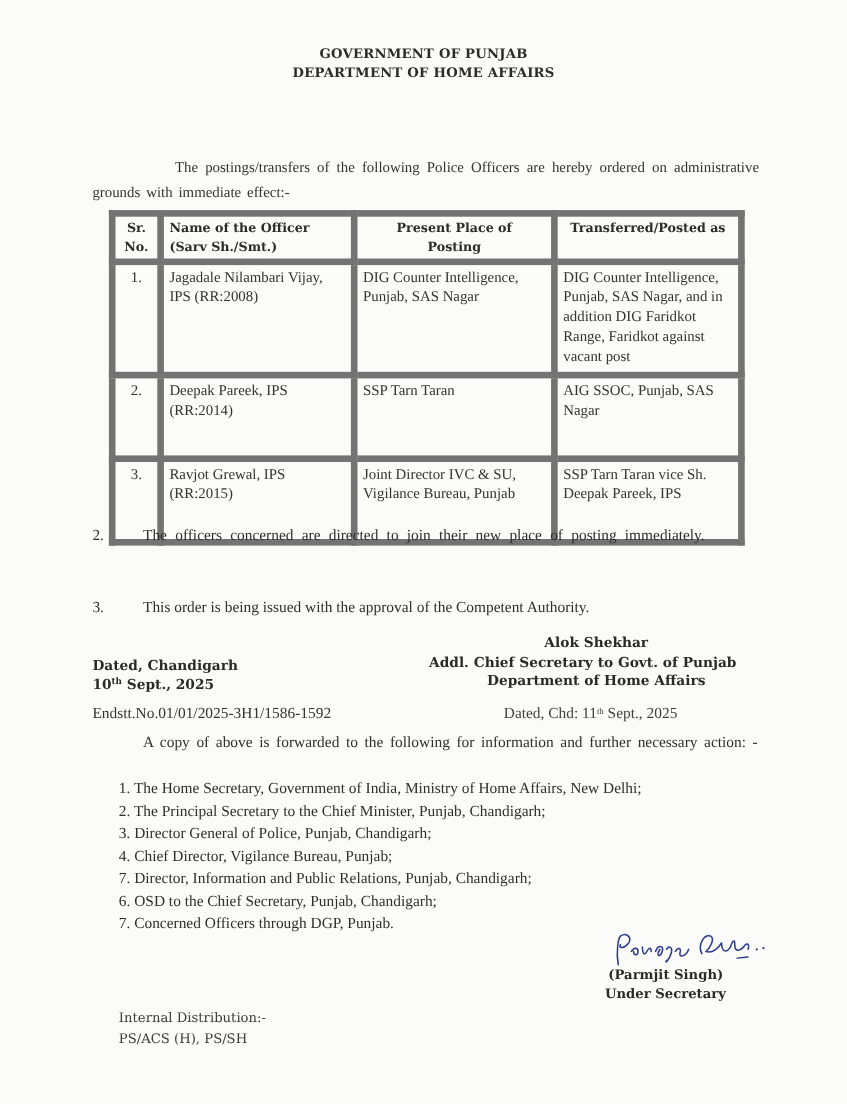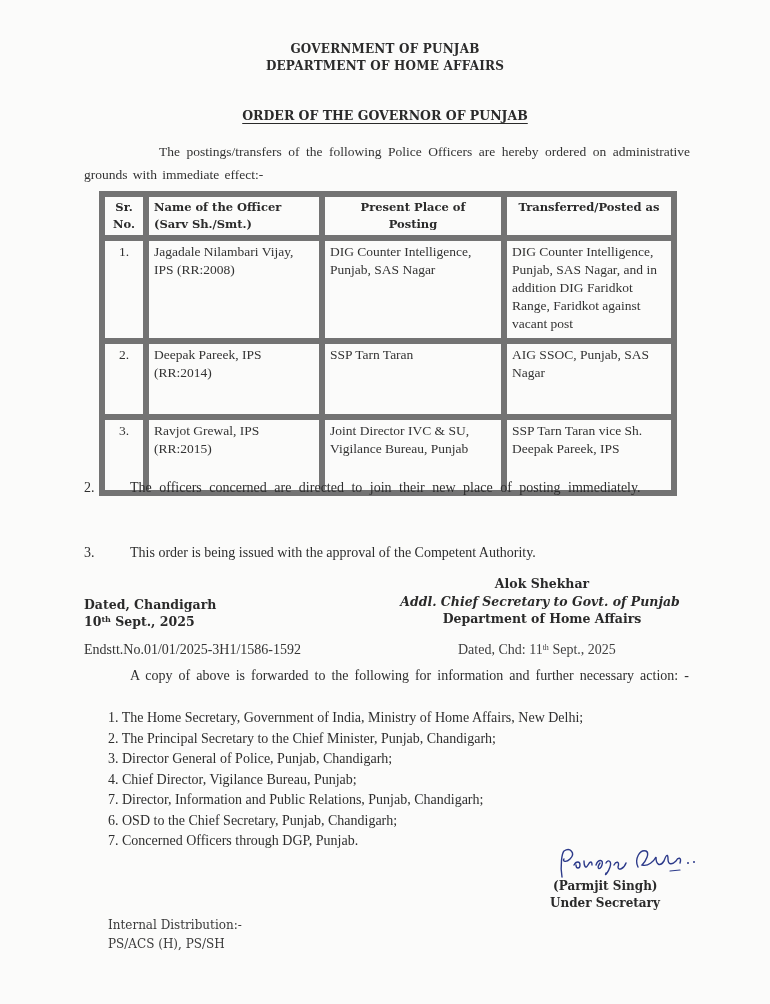--- a/index.html
+++ b/index.html
@@ -61,22 +61,22 @@
   }
   .para .num { display: inline-block; width: 46px; }
   .para2 { top: 475px; text-align: justify; text-align-last: left; word-spacing: 4px; }
   .para3 { top: 540px; }
 
   .sig-name {
     position: absolute; top: 576px; left: 394px; width: 296px; text-align: center;
     font-family: "DejaVu Serif", serif; font-weight: bold; font-size: 12.5px;
   }
   .sig-desig {
-    position: absolute; top: 594px; left: 390px; width: 300px; text-align: center;
-    font-family: "DejaVu Serif", serif; font-weight: bold; font-size: 12.5px; font-style: italic;
+    position: absolute; top: 594px; left: 390px; width: 300px; 
+    font-family: "DejaVu Serif", serif; font-weight: bold; font-size: 12.5px;
   }
   .sig-dept {
     position: absolute; top: 611px; left: 394px; width: 296px; text-align: center;
     font-family: "DejaVu Serif", serif; font-weight: bold; font-size: 12.5px;
   }
   .dated-place {
     position: absolute; top: 597px; left: 84px;
     font-family: "DejaVu Serif", serif; font-weight: bold; font-size: 12.5px;
   }
   .dated-date {
@@ -117,21 +117,20 @@
   }
 </style>
 </head>
 <body>
 
 <div class="page">
 
   <div class="hdr hdr1">GOVERNMENT OF PUNJAB</div>
   <div class="hdr hdr2">DEPARTMENT OF HOME AFFAIRS</div>
 
-  <div class="order-title"><span>ORDER OF THE GOVERNOR OF PUNJAB</span></div>
 
   <div class="intro"><span class="indent"></span><span>The postings/transfers of the following Police Officers are hereby ordered on administrative grounds with immediate effect:-</span></div>
 
   <table class="officers">
     <thead>
       <tr>
         <th class="c-sr"><span>Sr.</span><br><span>No.</span></th>
         <th class="c-name"><span>Name of the Officer</span><br><span>(Sarv Sh./Smt.)</span></th>
         <th class="c-present"><span>Present Place of</span><br><span>Posting</span></th>
         <th class="c-trans">Transferred/Posted as</th>

